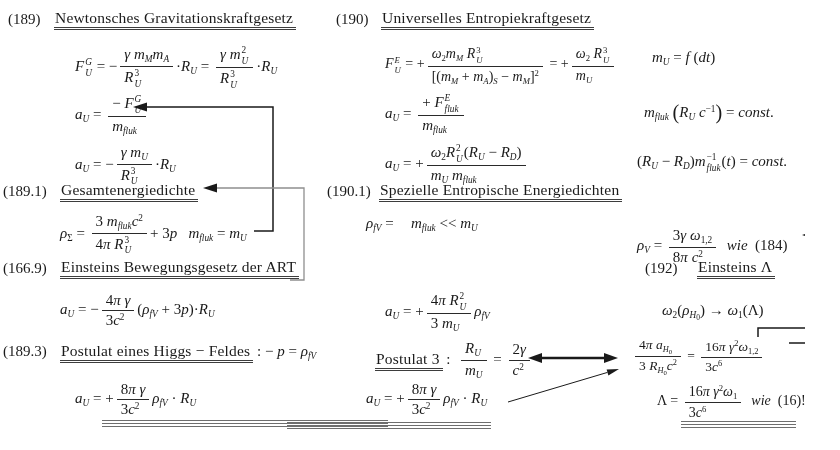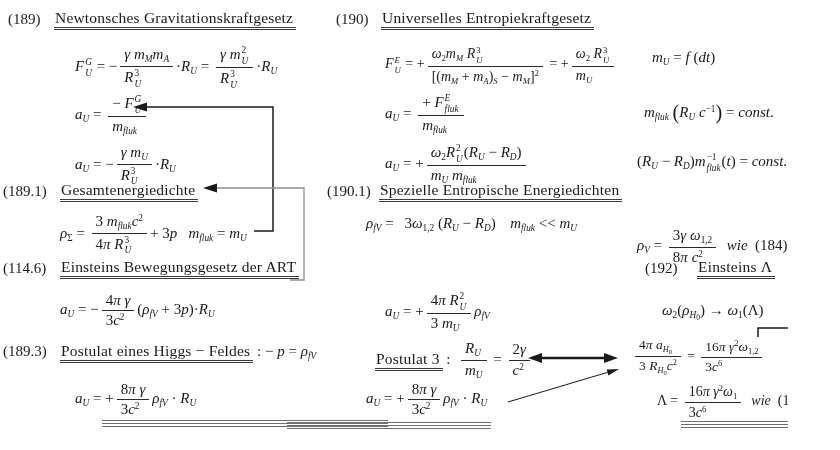--- a/index.html
+++ b/index.html
@@ -3,21 +3,21 @@
 <meta charset="utf-8">
 <style>
   :root{
     --ink:#1a1a1a;
     --connector_gray:#8f8f8f;
     --rule:#6e6e6e;
   }
   html,body{margin:0;padding:0;background:#fff;}
   #canvas{
     position:relative;width:788px;height:450px;background:#ffffff;overflow:hidden;
-    font-family:"Liberation Serif","DejaVu Serif",serif;color:var(--ink);
+    font-family:"Liberation Serif","DejaVu Serif",serif;color:var(--ink);padding-left:17px;
   }
   .blk{position:absolute;white-space:nowrap;}
   .hnum{font-size:15px;font-style:normal;}
   .htitle{
     font-size:15.5px;letter-spacing:.2px;
     border-bottom:3px double #3d3d3d;padding:0 3px 1px 1px;
   }
   .eq{font-size:15px;font-style:normal;line-height:1.25;}
   .eq.sm{font-size:14px;}
   .eq.xs{font-size:13.5px;}
@@ -96,21 +96,21 @@
             <span><i>U</i></span>
           </span></span></span>·<i>R</i><sub><i>U</i></sub></div>
 
   <div class="blk hnum" style="left:3px;top:183px">(189.1)</div>
   <div class="blk" style="left:60px;top:181px"><span class="htitle">Gesamtenergiedichte</span></div>
   <div class="blk eq" style="left:60px;top:213px"><i>ρ</i><sub>Σ</sub> = <span class="frac"><span class="num">3 <i>m</i><sub><i>fluk</i></sub><i>c</i><sup>2</sup></span><span class="den">4<i>π</i> <i>R</i><span class="ss">
             <span>3</span>
             <span><i>U</i></span>
           </span></span></span>+ 3<i>p</i>&nbsp;&nbsp;&nbsp;<i>m</i><sub><i>fluk</i></sub> = <i>m</i><sub><i>U</i></sub></div>
 
-  <div class="blk hnum" style="left:3px;top:260px">(114.6)</div>
+  <div class="blk hnum" style="left:3px;top:260px">(166.9)</div>
   <div class="blk" style="left:60px;top:258px"><span class="htitle">Einsteins Bewegungsgesetz der ART</span></div>
   <div class="blk eq" style="left:60px;top:292px"><i>a</i><sub><i>U</i></sub> = −<span class="frac"><span class="num">4<i>π</i> <i>γ</i></span><span class="den">3<i>c</i><sup>2</sup></span></span>(<i>ρ</i><sub><i>fV</i></sub> + 3<i>p</i>)·<i>R</i><sub><i>U</i></sub></div>
 
   <div class="blk hnum" style="left:3px;top:343px">(189.3)</div>
   <div class="blk eq" style="left:60px;top:341px">
     <span class="htitle">Postulat eines Higgs − Feldes</span><span> :&nbsp;− <i>p</i> = <i>ρ</i><sub><i>fV</i></sub></span>
   </div>
   <div class="blk eq" style="left:75px;top:381px"><i>a</i><sub><i>U</i></sub> = +<span class="frac"><span class="num">8<i>π</i> <i>γ</i></span><span class="den">3<i>c</i><sup>2</sup></span></span><i>ρ</i><sub><i>fV</i></sub> · <i>R</i><sub><i>U</i></sub></div>
 
   <div class="blk hnum" style="left:336px;top:11px">(190)</div>
@@ -129,21 +129,21 @@
             <span><i>E</i></span>
             <span><i>fluk</i></span>
           </span></span><span class="den"><i>m</i><sub><i>fluk</i></sub></span></span></div>
   <div class="blk eq" style="left:385px;top:143px"><i>a</i><sub><i>U</i></sub> = +<span class="frac"><span class="num"><i>ω</i><sub>2</sub><i>R</i><span class="ss">
             <span>2</span>
             <span><i>U</i></span>
           </span>(<i>R</i><sub><i>U</i></sub> − <i>R</i><sub><i>D</i></sub>)</span><span class="den"><i>m</i><sub><i>U</i></sub> <i>m</i><sub><i>fluk</i></sub></span></span></div>
 
   <div class="blk hnum" style="left:327px;top:183px">(190.1)</div>
   <div class="blk" style="left:379px;top:181px"><span class="htitle">Spezielle Entropische Energiedichten</span></div>
-  <div class="blk eq" style="left:366px;top:214px"><i>ρ</i><sub><i>fV</i></sub> = <span class="frac"><span class="num">3<i>ω</i><sub>1,2</sub> (<i>R</i><sub><i>U</i></sub> − <i>R</i><sub><i>D</i></sub>)</span></span>&nbsp;&nbsp;<i>m</i><sub><i>fluk</i></sub> &lt;&lt; <i>m</i><sub><i>U</i></sub></div>
+  <div class="blk eq" style="left:366px;top:214px"><i>ρ</i><sub><i>fV</i></sub> = <span class="frac"></span>&nbsp;&nbsp;<i>m</i><sub><i>fluk</i></sub> &lt;&lt; <i>m</i><sub><i>U</i></sub></div>
   <div class="blk eq" style="left:385px;top:291px"><i>a</i><sub><i>U</i></sub> = +<span class="frac"><span class="num">4<i>π</i> <i>R</i><span class="ss">
             <span>2</span>
             <span><i>U</i></span>
           </span></span><span class="den">3 <i>m</i><sub><i>U</i></sub></span></span><i>ρ</i><sub><i>fV</i></sub></div>
 
   <div class="blk eq" style="left:375px;top:340px">
     <span class="htitle">Postulat 3</span><span> :&nbsp;&nbsp;<span class="frac"><span class="num"><i>R</i><sub><i>U</i></sub></span><span class="den"><i>m</i><sub><i>U</i></sub></span></span> = <span class="frac"><span class="num">2<i>γ</i></span><span class="den"><i>c</i><sup>2</sup></span></span></span>
   </div>
   <div class="blk eq" style="left:366px;top:381px"><i>a</i><sub><i>U</i></sub> = +<span class="frac"><span class="num">8<i>π</i> <i>γ</i></span><span class="den">3<i>c</i><sup>2</sup></span></span><i>ρ</i><sub><i>fV</i></sub> · <i>R</i><sub><i>U</i></sub></div>
 

